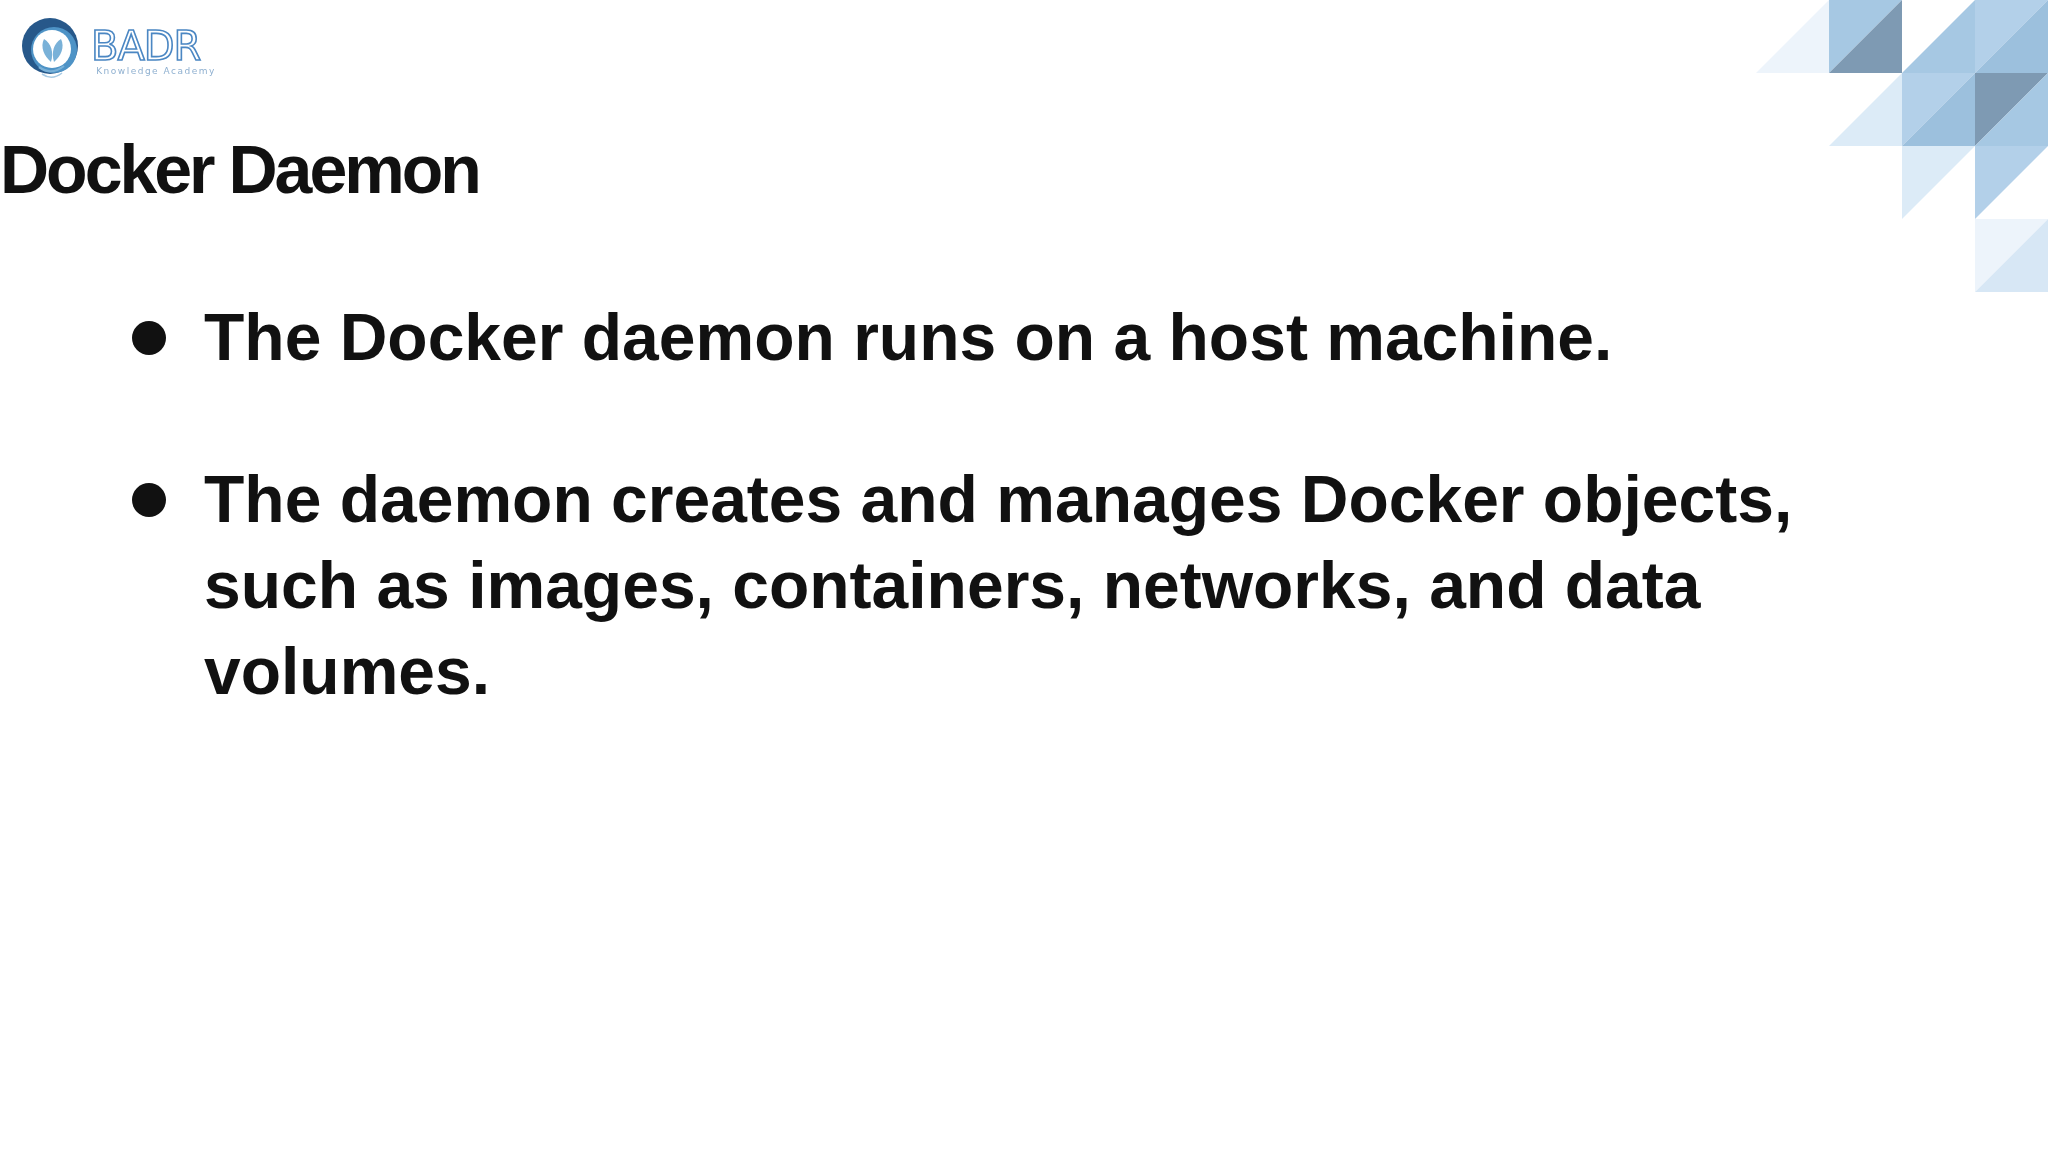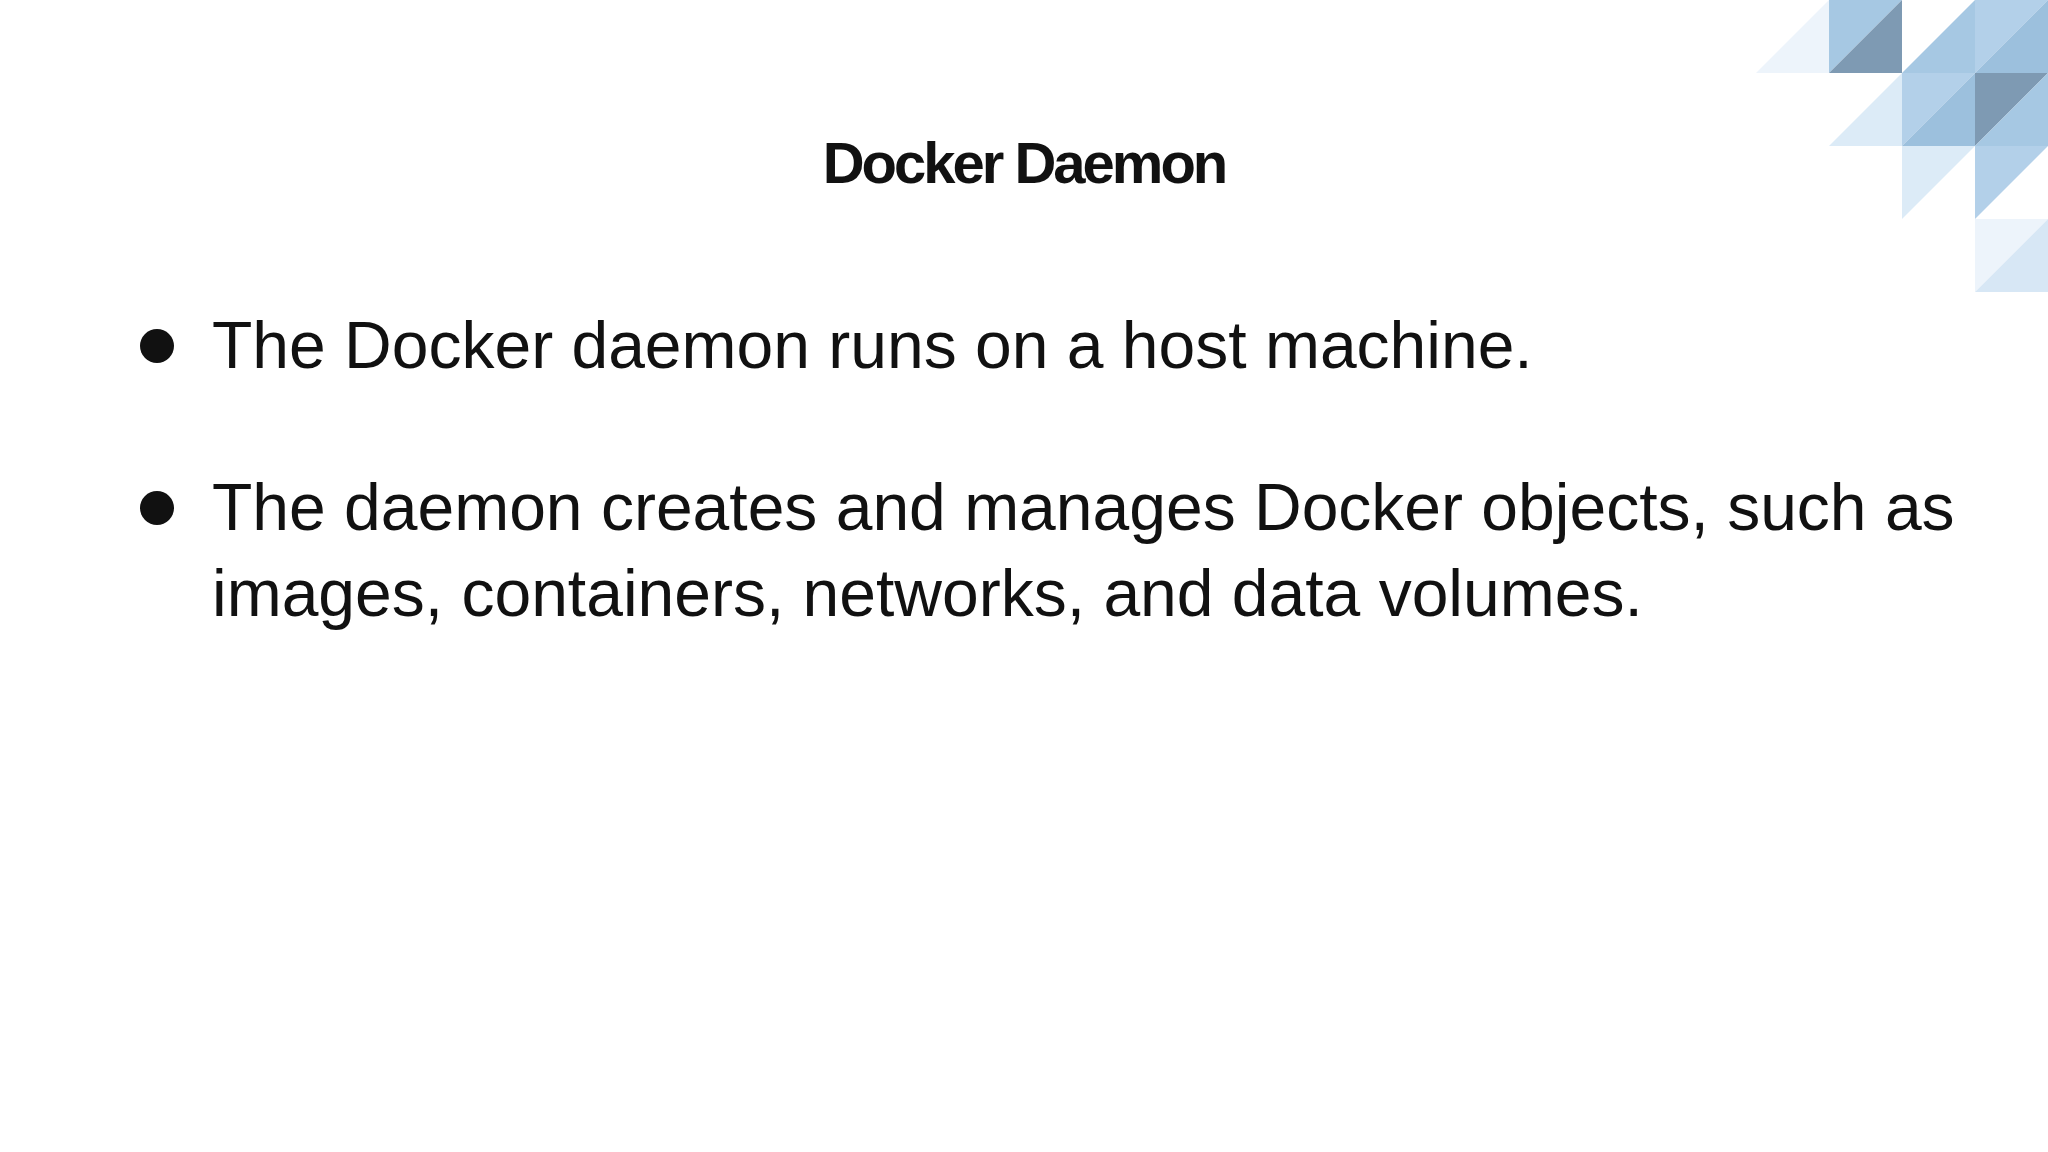--- a/index.html
+++ b/index.html
@@ -34,37 +34,37 @@
     width: 365px;
     height: 292px;
   }
 
   
   .title {
     position: absolute;
     top: 130px;
     left: 0;
     width: 100%;
-    text-align: center;
-    font-size: 58px;
+    font-size: 68px;
     line-height: 1.15;
     font-weight: bold;
     letter-spacing: -3px;
     color: #111111;
   }
 
   
   .bullets {
     position: absolute;
     left: 128px;
     top: 290px;
     width: 1822px;
-    margin: 12px;
+    margin: 4px;
     padding: 0;
     list-style: none;
+    font-weight: bold;
   }
   .bullets li {
     position: relative;
     padding-left: 72px;
     margin: 0 0 76px 0;
     font-size: 66px;
     line-height: 86px;
     color: #111111;
   }
   .bullet-dot {
@@ -75,20 +75,35 @@
     height: 34px;
     border-radius: 50%;
     background: #111111;
   }
 </style>
 </head>
 <body>
 
 <div class="slide">
 
+  <div class="logo">
+    <svg width="210" height="78" viewBox="0 0 210 78">
+      <g>
+        <circle cx="32" cy="38" r="28" fill="#27588a"></circle>
+        <circle cx="36" cy="42" r="23" fill="#4e93c6"></circle>
+        <circle cx="34" cy="41" r="19" fill="#ffffff"></circle>
+        <path d="M33 54 C26 48 22 39 26 31 C33 35 36 44 33 54 Z" fill="#79b1d8"></path>
+        <path d="M36 54 C43 48 47 39 43 31 C36 35 33 44 36 54 Z" fill="#79b1d8"></path>
+        <path d="M21 59 Q33 68 46 58" fill="none" stroke-width="2.2" stroke="#79b1d8"></path>
+        <path d="M24 66 Q34 73 44 65" fill="none" stroke-width="1.6" stroke="#a9cbe4"></path>
+      </g>
+      <text x="73" y="52" font-family="DejaVu Sans, sans-serif" font-size="40" fill="none" stroke-width="1.6" letter-spacing="-1" stroke="#4b87c3">BADR</text>
+      <text x="138" y="66" text-anchor="middle" font-family="DejaVu Sans, sans-serif" font-size="9" letter-spacing="1.5" fill="#8fb0d0">Knowledge Academy</text>
+    </svg>
+  </div>
 
   <svg class="deco" viewBox="0 0 365 292">
     <polygon points="146,0 146,73 73,73" fill="#edf4fb"></polygon>
     <polygon points="146,0 219,0 146,73" fill="#a6c8e3"></polygon>
     <polygon points="219,0 219,73 146,73" fill="#7e9ab3"></polygon>
     <polygon points="292,0 292,73 219,73" fill="#a6c8e3"></polygon>
     <polygon points="292,0 365,0 292,73" fill="#b3d0e9"></polygon>
     <polygon points="365,0 365,73 292,73" fill="#9cc0dd"></polygon>
     <polygon points="219,73 219,146 146,146" fill="#dcebf7"></polygon>
     <polygon points="219,73 292,73 219,146" fill="#b3d0e9"></polygon>

